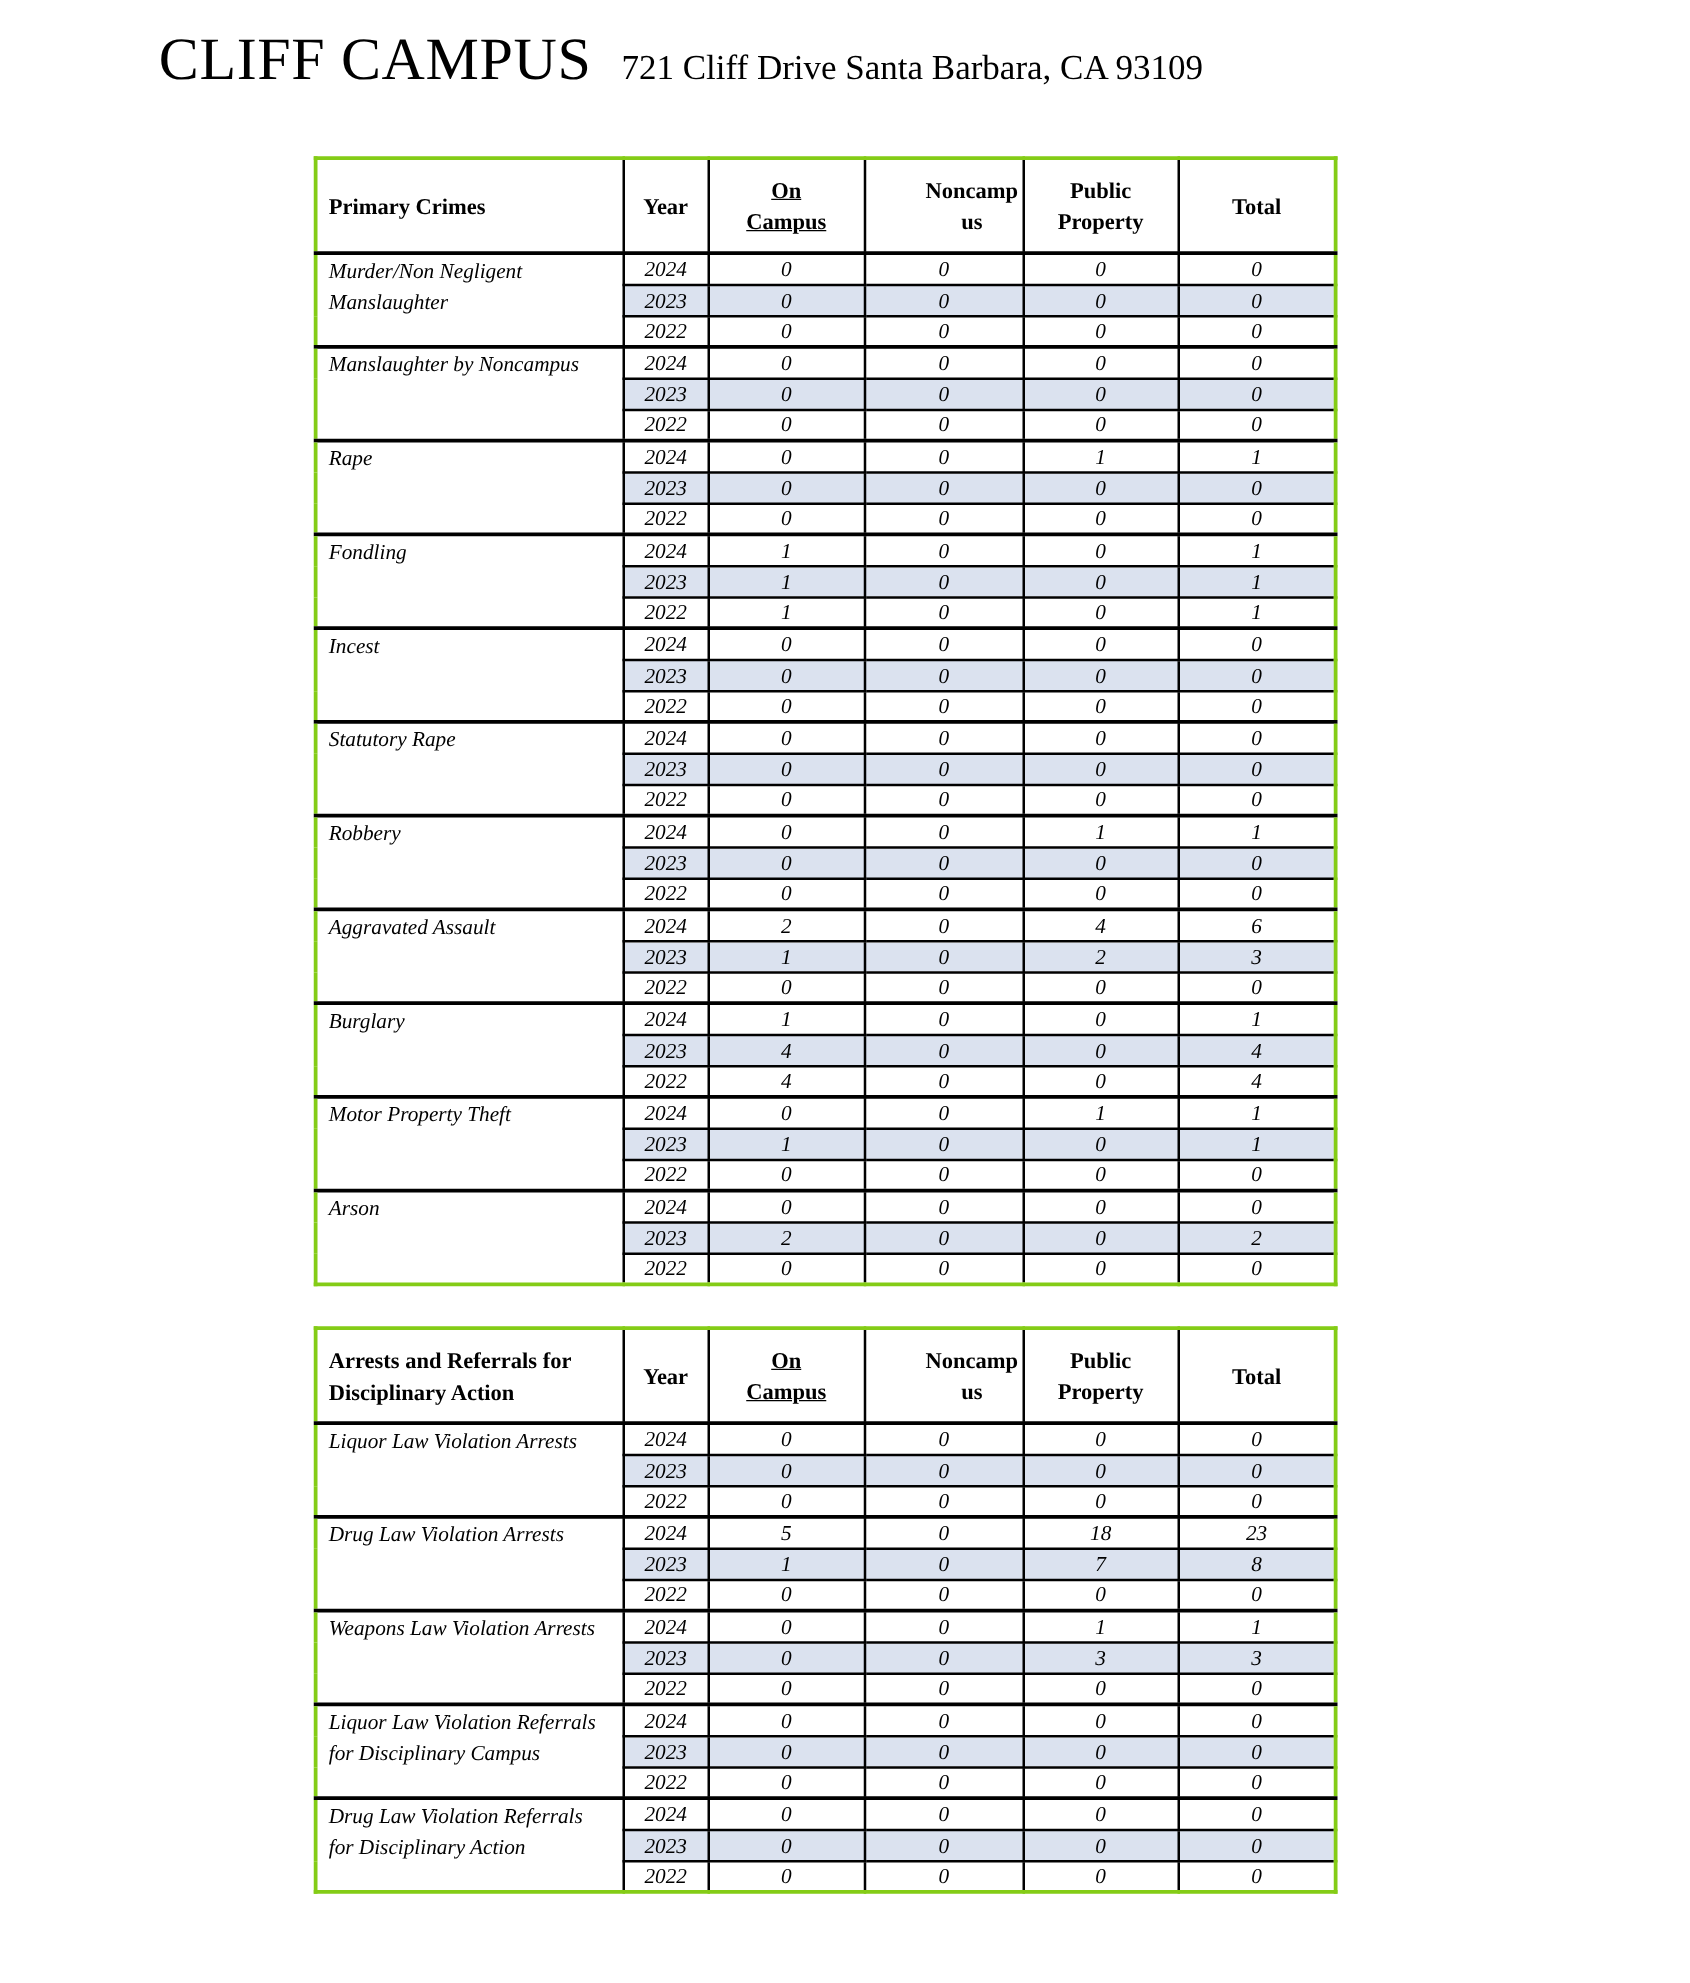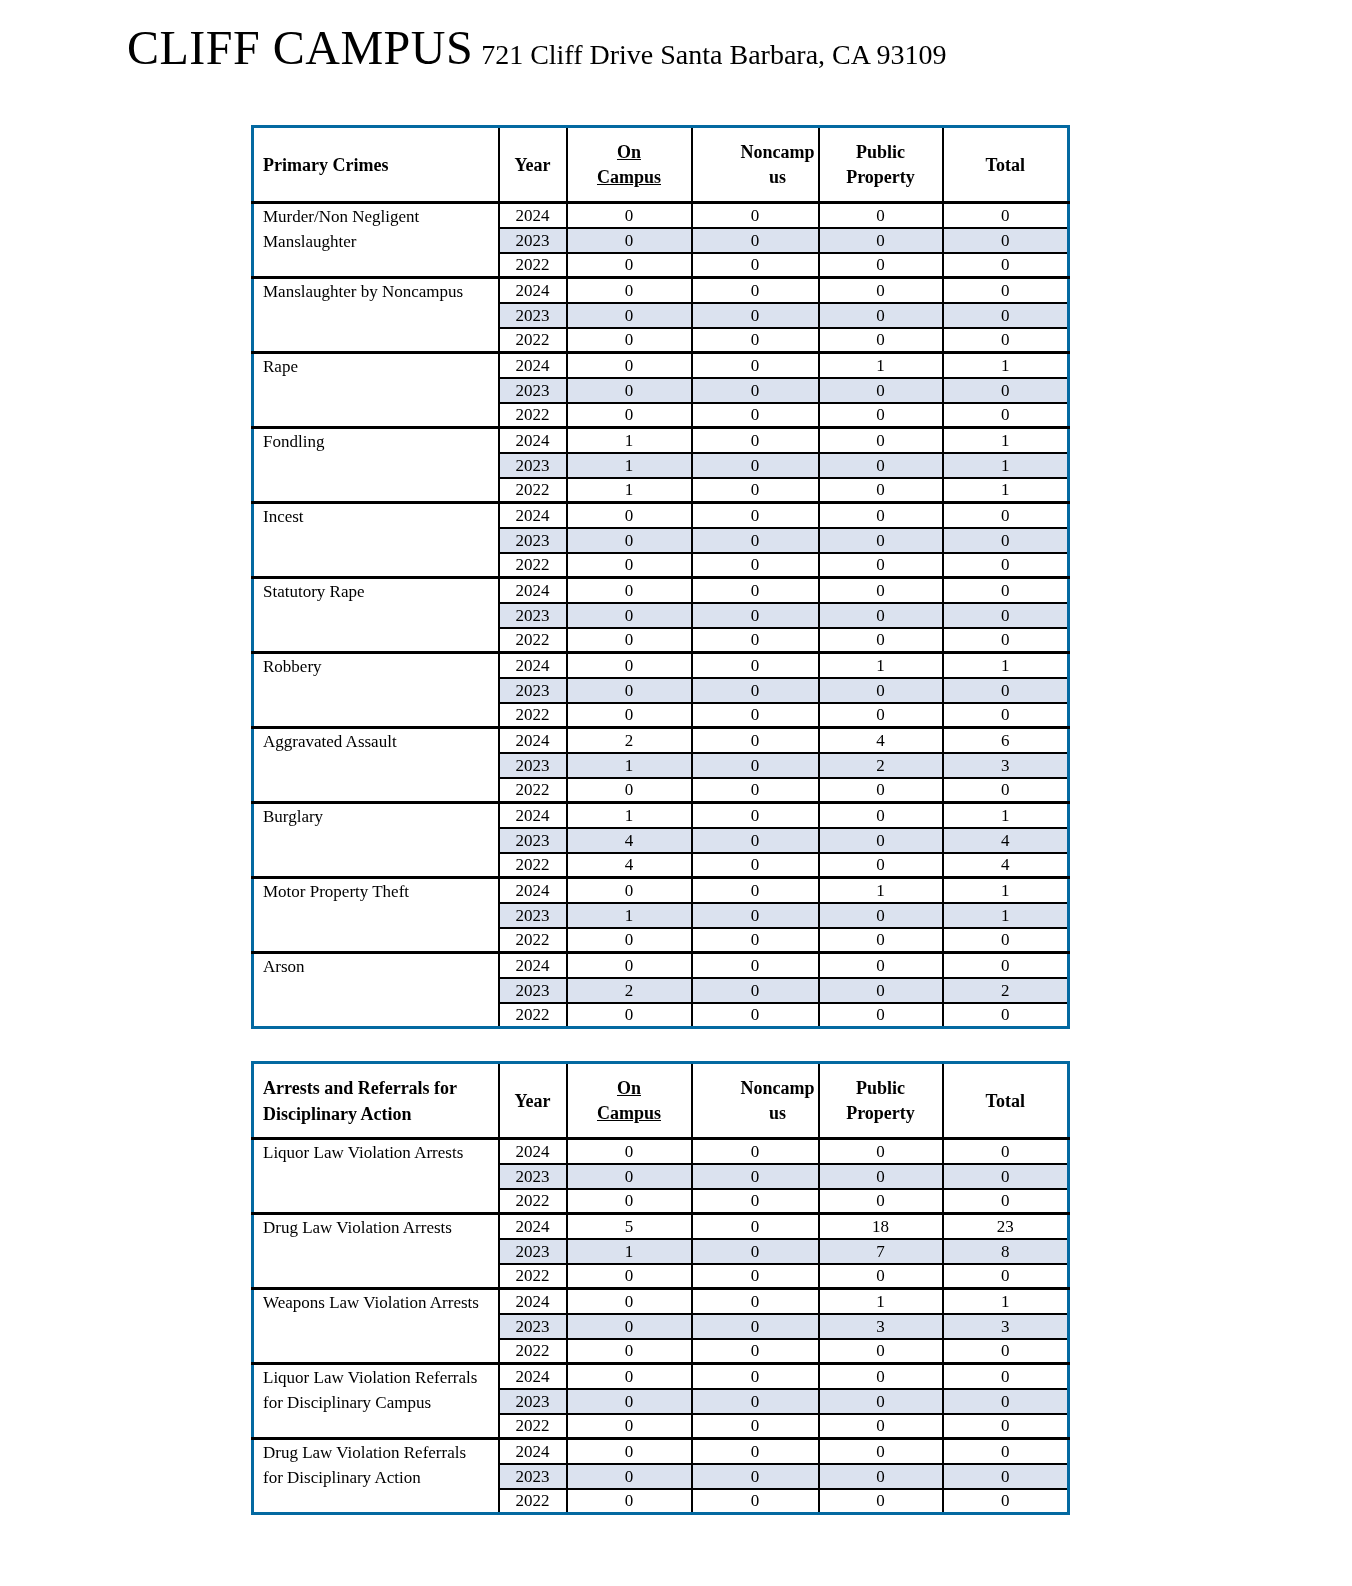--- a/index.html
+++ b/index.html
@@ -18,29 +18,29 @@
   .page-header {
     padding: 20px 0 0 127px;
     white-space: nowrap;
   }
   .campus-name {
     font-size: 48px;
     letter-spacing: 0.5px;
   }
   .campus-address {
     font-size: 28px;
-    margin-left: 8px;
+    margin-left: 24px;
   }
   .tables-area {
     margin: 50px 0 0 251px;
   }
   table.stats-table {
     border-collapse: collapse;
     table-layout: fixed;
-    border: 3px solid #0369a1;
+    border: 3px solid #84cc16;
     margin-bottom: 32px;
   }
   .stats-table th, .stats-table td {
     border: 2px solid #000;
     overflow: hidden;
   }
   .stats-table thead tr { height: 76px; }
   .stats-table thead th {
     font-weight: bold;
     font-size: 18px;
@@ -49,21 +49,21 @@
     padding: 2px;
     line-height: 25px;
   }
   .stats-table thead th.cat-head {
     text-align: left;
     padding-left: 9px;
     padding-right: 10px;
     line-height: 26px;
   }
   .stats-table tbody { border-top: 3px solid #000; }
-  .stats-table tbody tr { height: 25px; }
+  .stats-table tbody tr { height: 25px; font-style: italic; }
   td.cat-cell {
     text-align: left;
     vertical-align: top;
     padding: 0 8px 0 9px;
     font-size: 17px;
     line-height: 25px;
   }
   td.year-cell, td.val-cell {
     text-align: center;
     vertical-align: middle;

